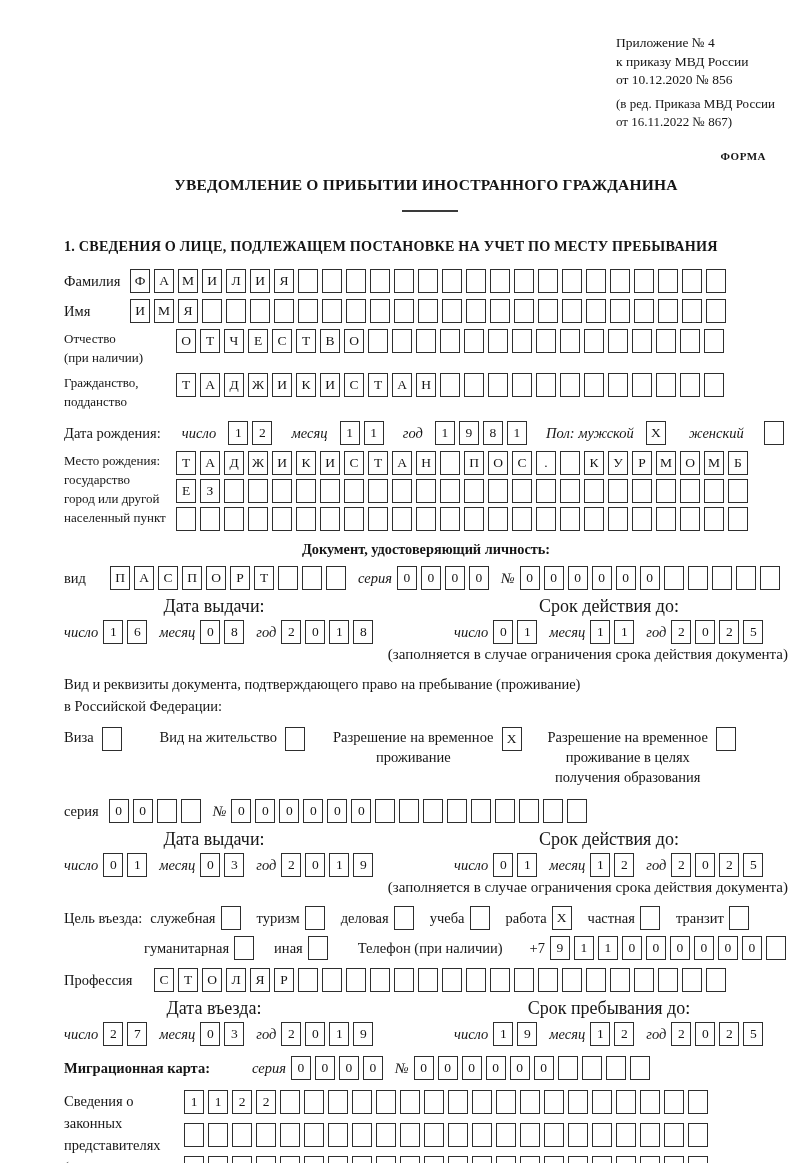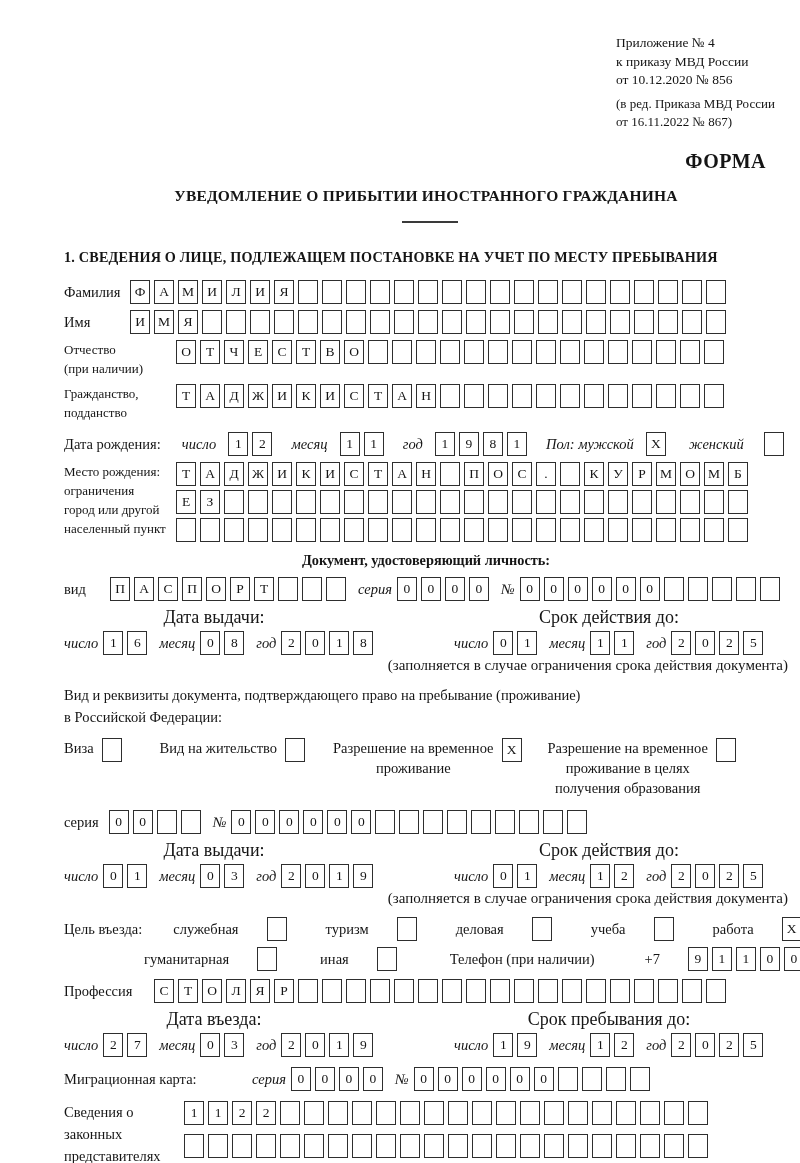--- a/index.html
+++ b/index.html
@@ -3,32 +3,32 @@
 <meta charset="utf-8">
 <style>
   html,body{margin:0;padding:0;background:#fff;}
   body{width:800px;height:1163px;overflow:hidden;color:#151515;
        font-family:"Liberation Serif","DejaVu Serif",serif;}
   .page{box-sizing:border-box;width:800px;height:1163px;padding:34px 12px 0 64px;}
   
   .appendix{margin-left:552px;font-size:13.5px;line-height:18.5px;}
   .appendix .amend{margin-top:5px;font-size:13px;}
   .appendix .amend2{font-size:13px;}
-  .forma{font-weight:bold;text-align:right;padding-right:22px;font-size:20px;margin-top:18px;letter-spacing:.5px;}
+  .forma{font-weight:bold;text-align:right;padding-right:22px;font-size:11px;margin-top:18px;letter-spacing:.5px;}
   
   .title{text-align:center;font-weight:bold;font-size:15.5px;line-height:22px;margin-top:12px;letter-spacing:.2px;}
   .title-underline{display:inline-block;width:56px;height:2px;background:#3a3a3a;margin-left:8px;vertical-align:baseline;}
   .sec{font-weight:bold;font-size:14.2px;margin-top:20px;margin-bottom:14px;letter-spacing:.2px;}
   
   .row{display:flex;align-items:flex-start;margin-bottom:6px;white-space:nowrap;}
   .row > *{flex:none;}
   .lbl{font-size:14.5px;line-height:24px;}
   .sublbl{font-size:14.5px;line-height:24px;margin:0 5px 0 8px;font-style:italic;}
   .lblblock{font-size:13px;line-height:19px;}
-  .w66{width:66px;}.w112{width:112px;}.w46{width:46px;}.w90{width:90px;}.w160{width:160px;}
+  .w66{width:66px;}.w112{width:112px;}.w46{width:46px;}.w90{width:90px;}.w160{width:160px;font-weight:bold;}
   
   .boxes{white-space:nowrap;line-height:0;}
   .cbox{display:inline-block;box-sizing:border-box;width:20px;height:24px;border:1.6px solid #2e2e2e;
         margin-right:4px;text-align:center;font-size:13.5px;line-height:21px;vertical-align:top;}
   .stack > .boxes{margin-bottom:4px;}
   .center-bold{text-align:center;font-weight:bold;font-size:14.3px;margin:4px 0 8px;}
   
   .duo{display:flex;white-space:nowrap;margin-bottom:2px;}
   .duo .half{width:390px;flex:none;}
   .duo .half2{flex:none;}
@@ -38,21 +38,21 @@
   .fields > *{flex:none;}
   .fields .sublbl:first-child{margin-left:0;}
   .note{font-size:15px;text-align:right;margin:2px 0 10px;}
   .para{font-size:14.5px;line-height:22px;}
   
   .res-opts{display:flex;align-items:flex-start;margin:10px 0 12px;white-space:normal;}
   .opt{display:flex;align-items:flex-start;font-size:14.5px;line-height:20px;}
   .opt .lines{text-align:center;margin-right:8px;}
   .mr40{margin-right:34px;}.mr28{margin-right:24px;}.mr24{margin-right:22px;}
   
-  .purpose{align-items:center;font-size:14.5px;gap:23px;}
+  .purpose{align-items:center;font-size:14.5px;}
   .plbl{margin:0 5px 0 12px;font-size:14.5px;line-height:24px;}
   .purpose .first{margin-left:8px;}
   .indent80{margin-left:80px;}
   
   .reps{display:flex;margin-top:10px;white-space:nowrap;}
   .reps .lbls{width:120px;flex:none;font-size:14.5px;line-height:22px;white-space:normal;}
   .reps .rows .boxes{margin-bottom:9px;}
 </style>
 </head>
 <body>
@@ -114,21 +114,21 @@
     <div class="boxes"><span class="cbox">1</span><span class="cbox">9</span><span class="cbox">8</span><span class="cbox">1</span></div>
     <span class="sublbl">Пол: мужской</span>
     <span class="cbox">X</span>
     <span class="sublbl" style="margin-left:12px;">женский</span>
     <span class="cbox" style="margin-left:8px;"></span>
   </div>
 
   <div class="row">
     <div class="lblblock w112">
       <div>Место рождения:</div>
-      <div>ограничения</div>
+      <div>государство</div>
       <div>город или другой</div>
       <div>населенный пункт</div>
     </div>
     <div class="stack">
       <div class="boxes"><span class="cbox">Т</span><span class="cbox">А</span><span class="cbox">Д</span><span class="cbox">Ж</span><span class="cbox">И</span><span class="cbox">К</span><span class="cbox">И</span><span class="cbox">С</span><span class="cbox">Т</span><span class="cbox">А</span><span class="cbox">Н</span><span class="cbox"></span><span class="cbox">П</span><span class="cbox">О</span><span class="cbox">С</span><span class="cbox">.</span><span class="cbox"></span><span class="cbox">К</span><span class="cbox">У</span><span class="cbox">Р</span><span class="cbox">М</span><span class="cbox">О</span><span class="cbox">М</span><span class="cbox">Б</span></div>
       <div class="boxes"><span class="cbox">Е</span><span class="cbox">З</span><span class="cbox"></span><span class="cbox"></span><span class="cbox"></span><span class="cbox"></span><span class="cbox"></span><span class="cbox"></span><span class="cbox"></span><span class="cbox"></span><span class="cbox"></span><span class="cbox"></span><span class="cbox"></span><span class="cbox"></span><span class="cbox"></span><span class="cbox"></span><span class="cbox"></span><span class="cbox"></span><span class="cbox"></span><span class="cbox"></span><span class="cbox"></span><span class="cbox"></span><span class="cbox"></span><span class="cbox"></span></div>
       <div class="boxes"><span class="cbox"></span><span class="cbox"></span><span class="cbox"></span><span class="cbox"></span><span class="cbox"></span><span class="cbox"></span><span class="cbox"></span><span class="cbox"></span><span class="cbox"></span><span class="cbox"></span><span class="cbox"></span><span class="cbox"></span><span class="cbox"></span><span class="cbox"></span><span class="cbox"></span><span class="cbox"></span><span class="cbox"></span><span class="cbox"></span><span class="cbox"></span><span class="cbox"></span><span class="cbox"></span><span class="cbox"></span><span class="cbox"></span><span class="cbox"></span></div>
     </div>
   </div>
 

